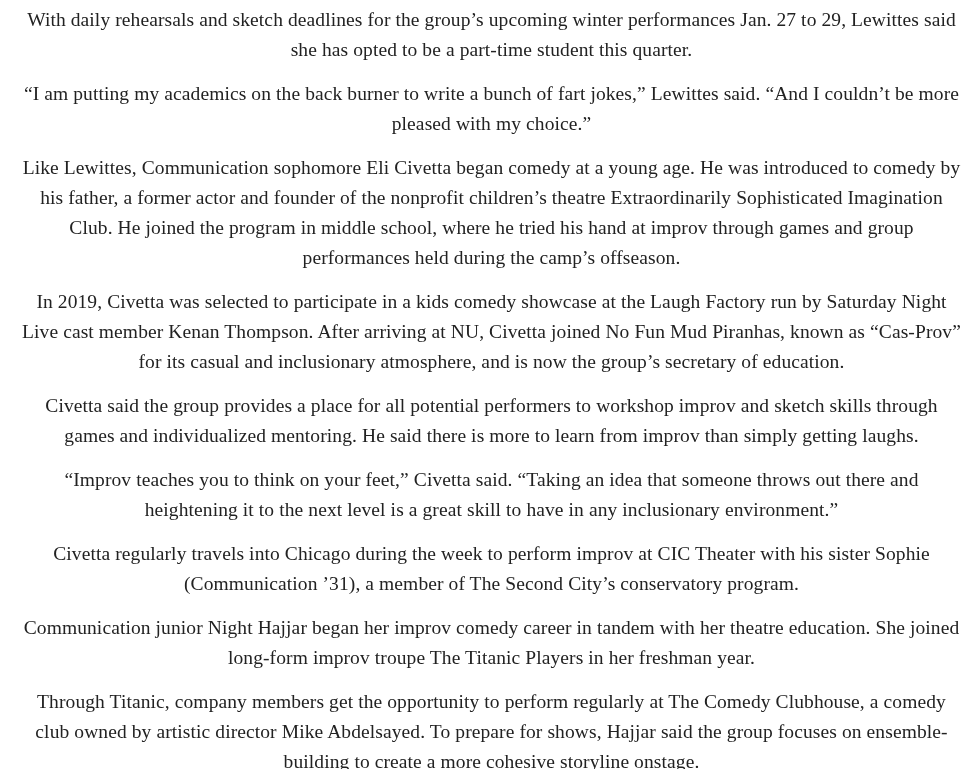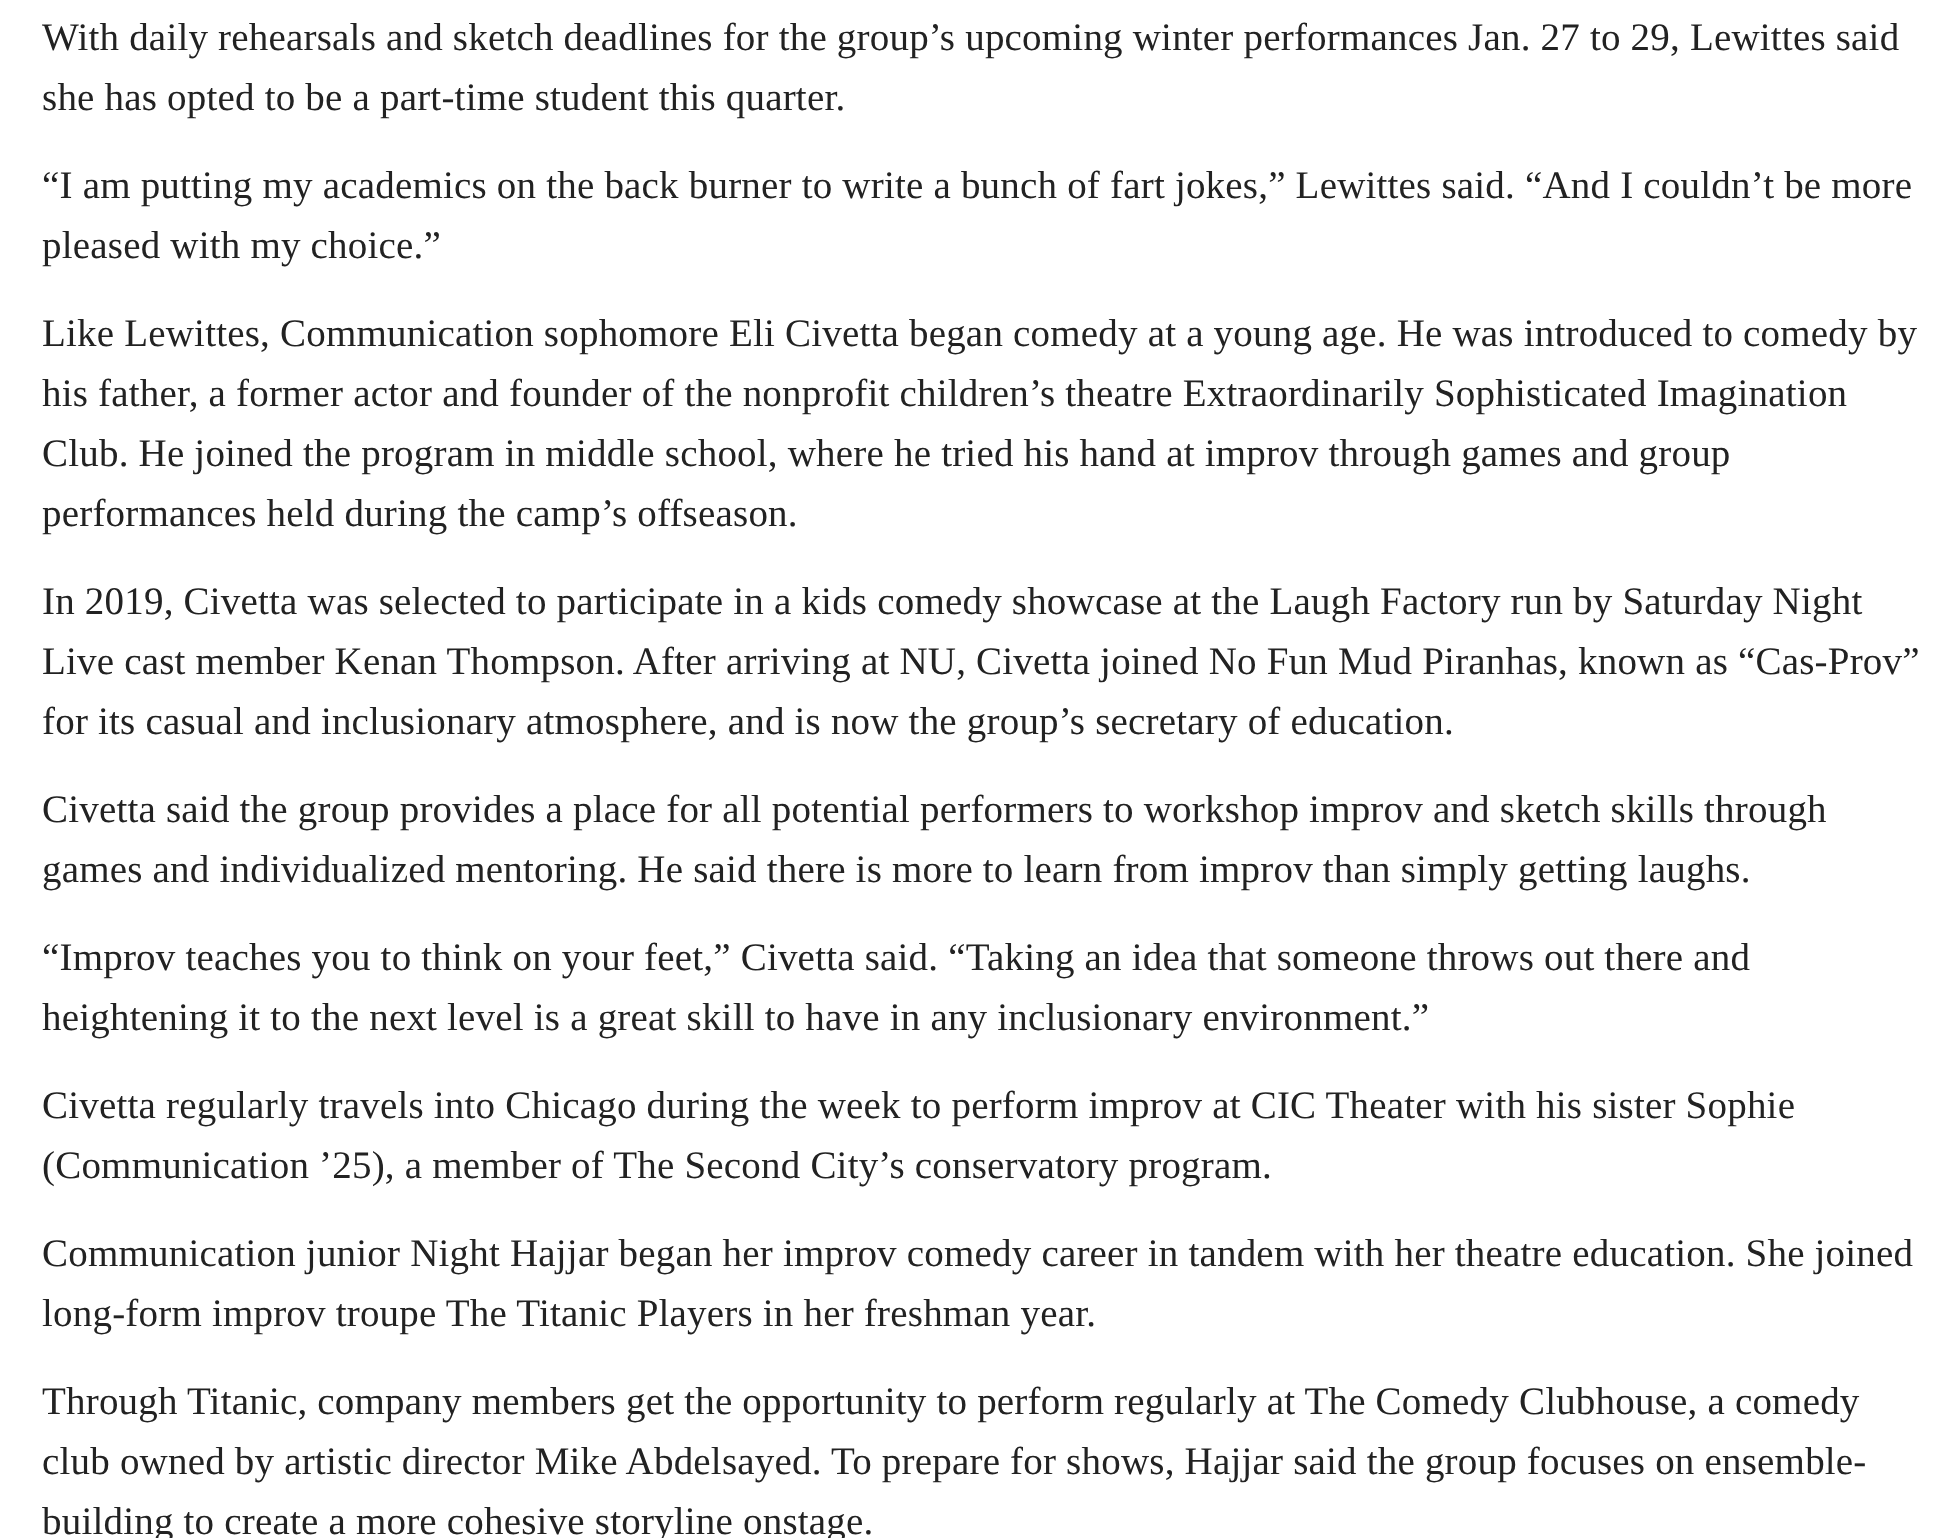--- a/index.html
+++ b/index.html
@@ -16,29 +16,29 @@
   .article-body {
     padding: 5px 18px 0 21px;
     color: #222222;
   }
   .article-body p {
     margin: 0 0 14px 0;
     font-size: 19.5px;
     line-height: 30px;
     font-weight: 400;
     letter-spacing: 0.1px;
-    text-align: left;
+    text-align: center;
   }
 </style>
 </head>
 <body>
 
 <div class="article-body">
   <p>With daily rehearsals and sketch deadlines for the group’s upcoming winter performances Jan. 27 to 29, Lewittes said she has opted to be a part-time student this quarter.</p>
   <p>“I am putting my academics on the back burner to write a bunch of fart jokes,” Lewittes said. “And I couldn’t be more pleased with my choice.”</p>
   <p>Like Lewittes, Communication sophomore Eli Civetta began comedy at a young age. He was introduced to comedy by his father, a former actor and founder of the nonprofit children’s theatre Extraordinarily Sophisticated Imagination Club. He joined the program in middle school, where he tried his hand at improv through games and group performances held during the camp’s offseason.</p>
   <p>In 2019, Civetta was selected to participate in a kids comedy showcase at the Laugh Factory run by Saturday Night Live cast member Kenan Thompson. After arriving at NU, Civetta joined No Fun Mud Piranhas, known as “Cas-Prov” for its casual and inclusionary atmosphere, and is now the group’s secretary of education.</p>
   <p>Civetta said the group provides a place for all potential performers to workshop improv and sketch skills through games and individualized mentoring. He said there is more to learn from improv than simply getting laughs.</p>
   <p>“Improv teaches you to think on your feet,” Civetta said. “Taking an idea that someone throws out there and heightening it to the next level is a great skill to have in any inclusionary environment.”</p>
-  <p>Civetta regularly travels into Chicago during the week to perform improv at CIC Theater with his sister Sophie (Communication ’25), a member of The Second City’s conservatory program.</p>
+  <p>Civetta regularly travels into Chicago during the week to perform improv at CIC Theater with his sister Sophie (Communication ’31), a member of The Second City’s conservatory program.</p>
   <p>Communication junior Night Hajjar began her improv comedy career in tandem with her theatre education. She joined long-form improv troupe The Titanic Players in her freshman year.</p>
   <p>Through Titanic, company members get the opportunity to perform regularly at The Comedy Clubhouse, a comedy club owned by artistic director Mike Abdelsayed. To prepare for shows, Hajjar said the group focuses on ensemble-building to create a more cohesive storyline onstage.</p>
 </div>
 
 </body></html>

